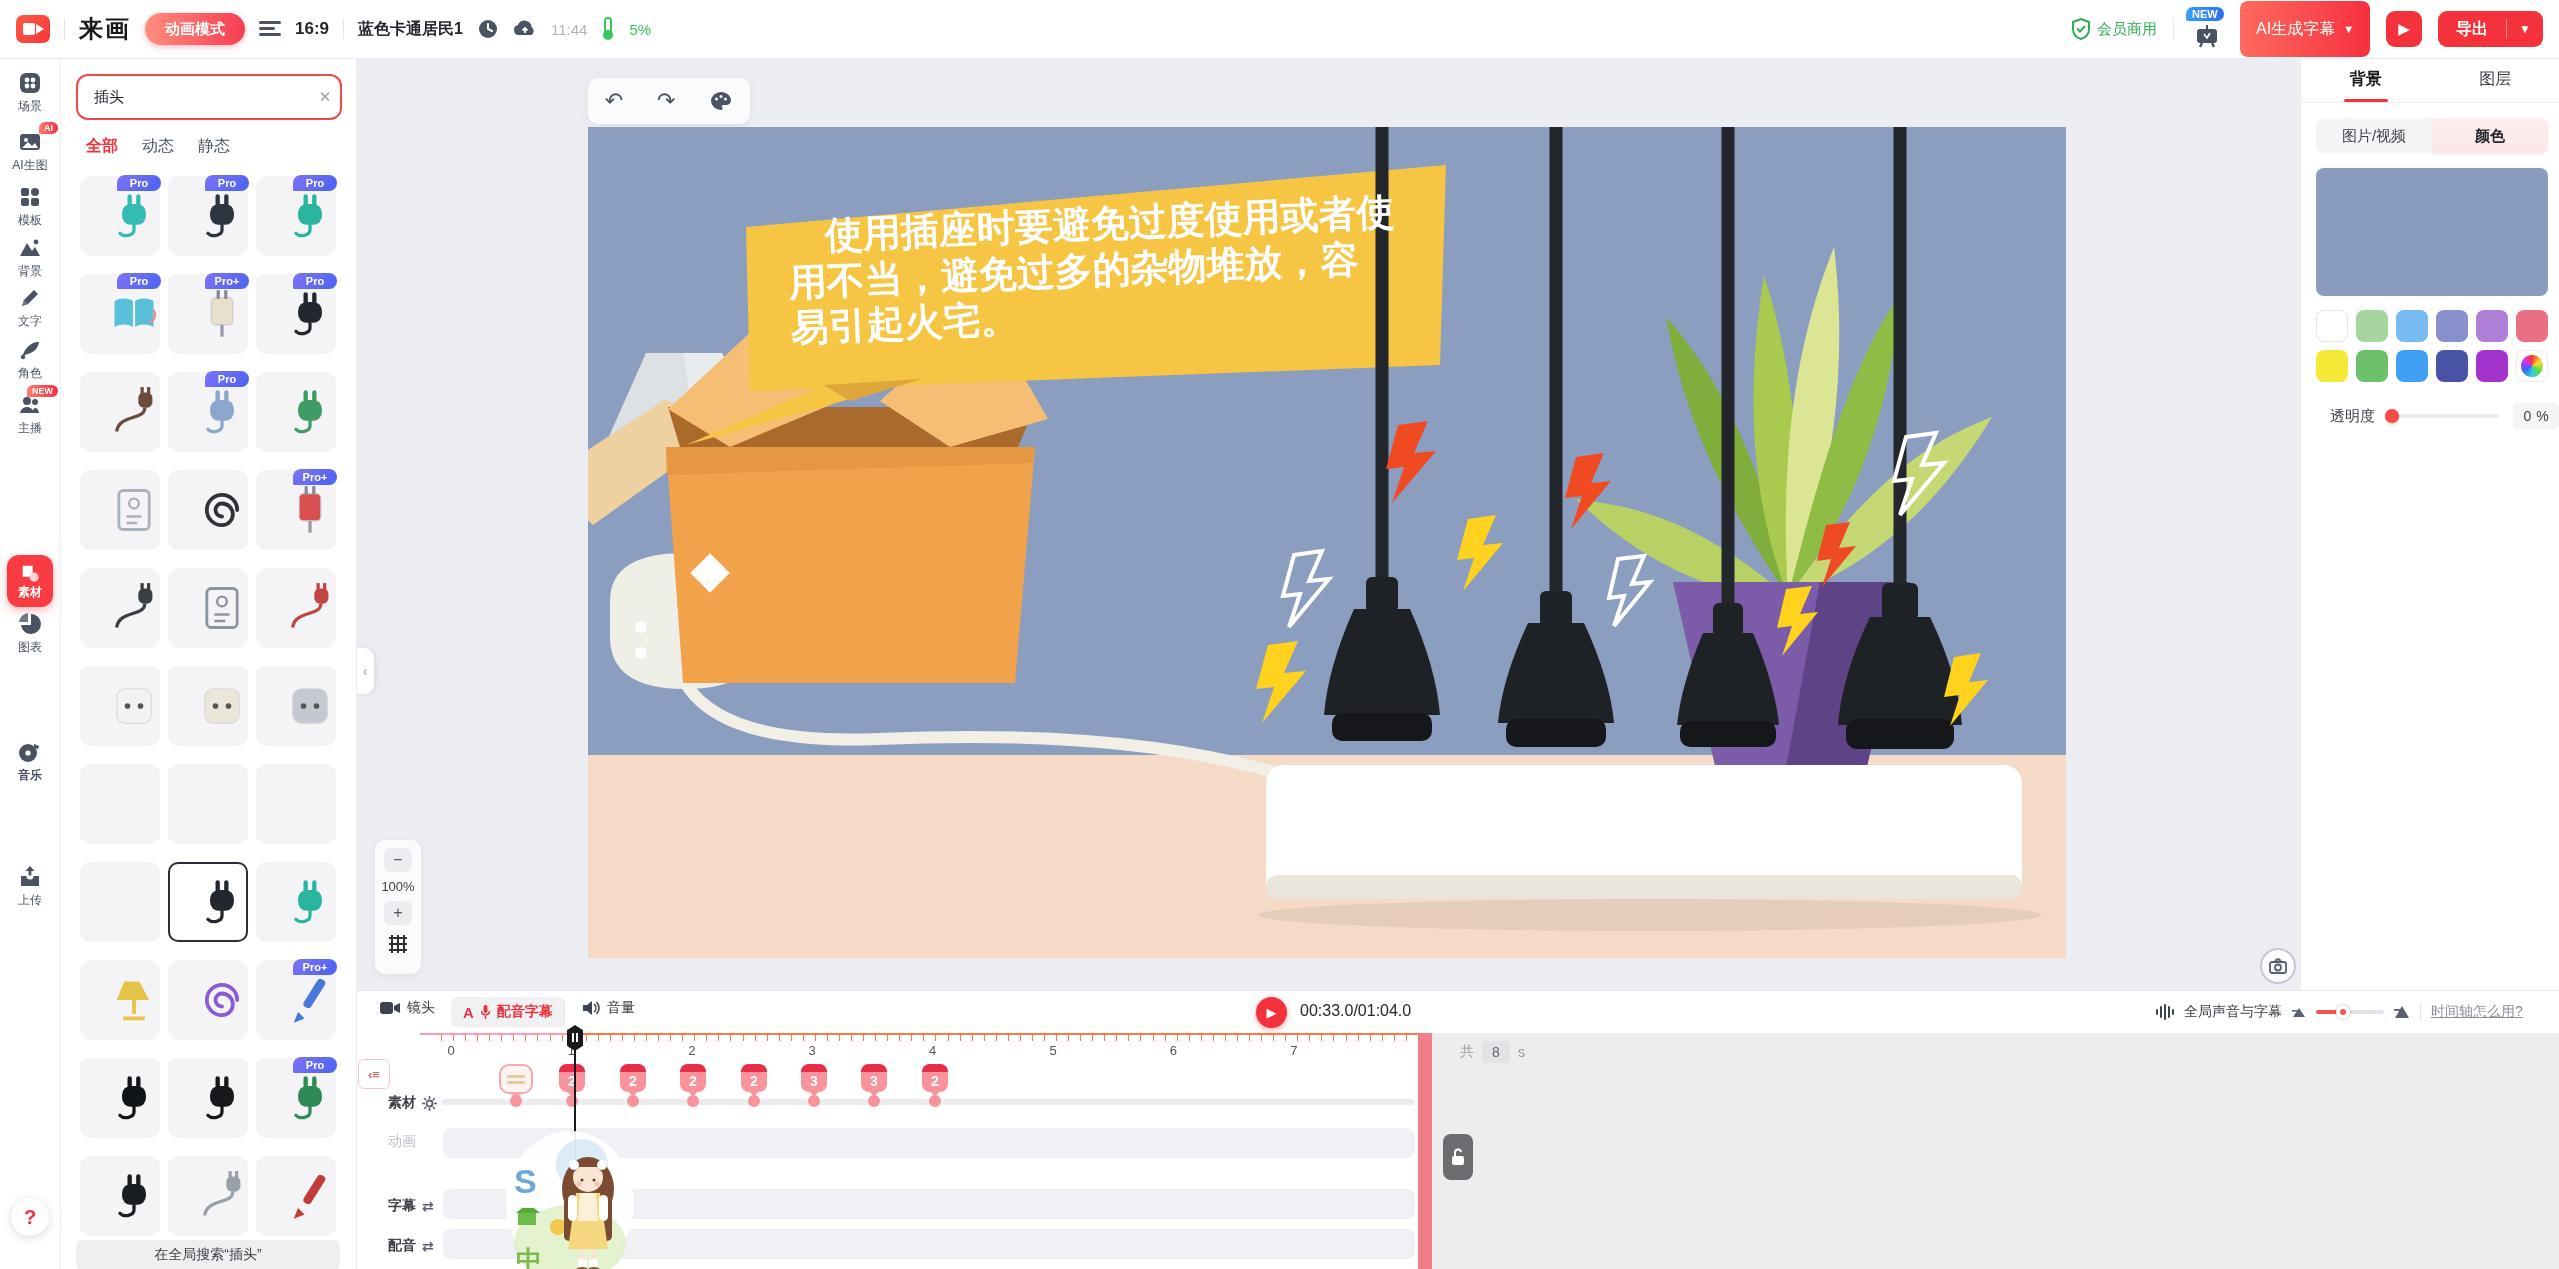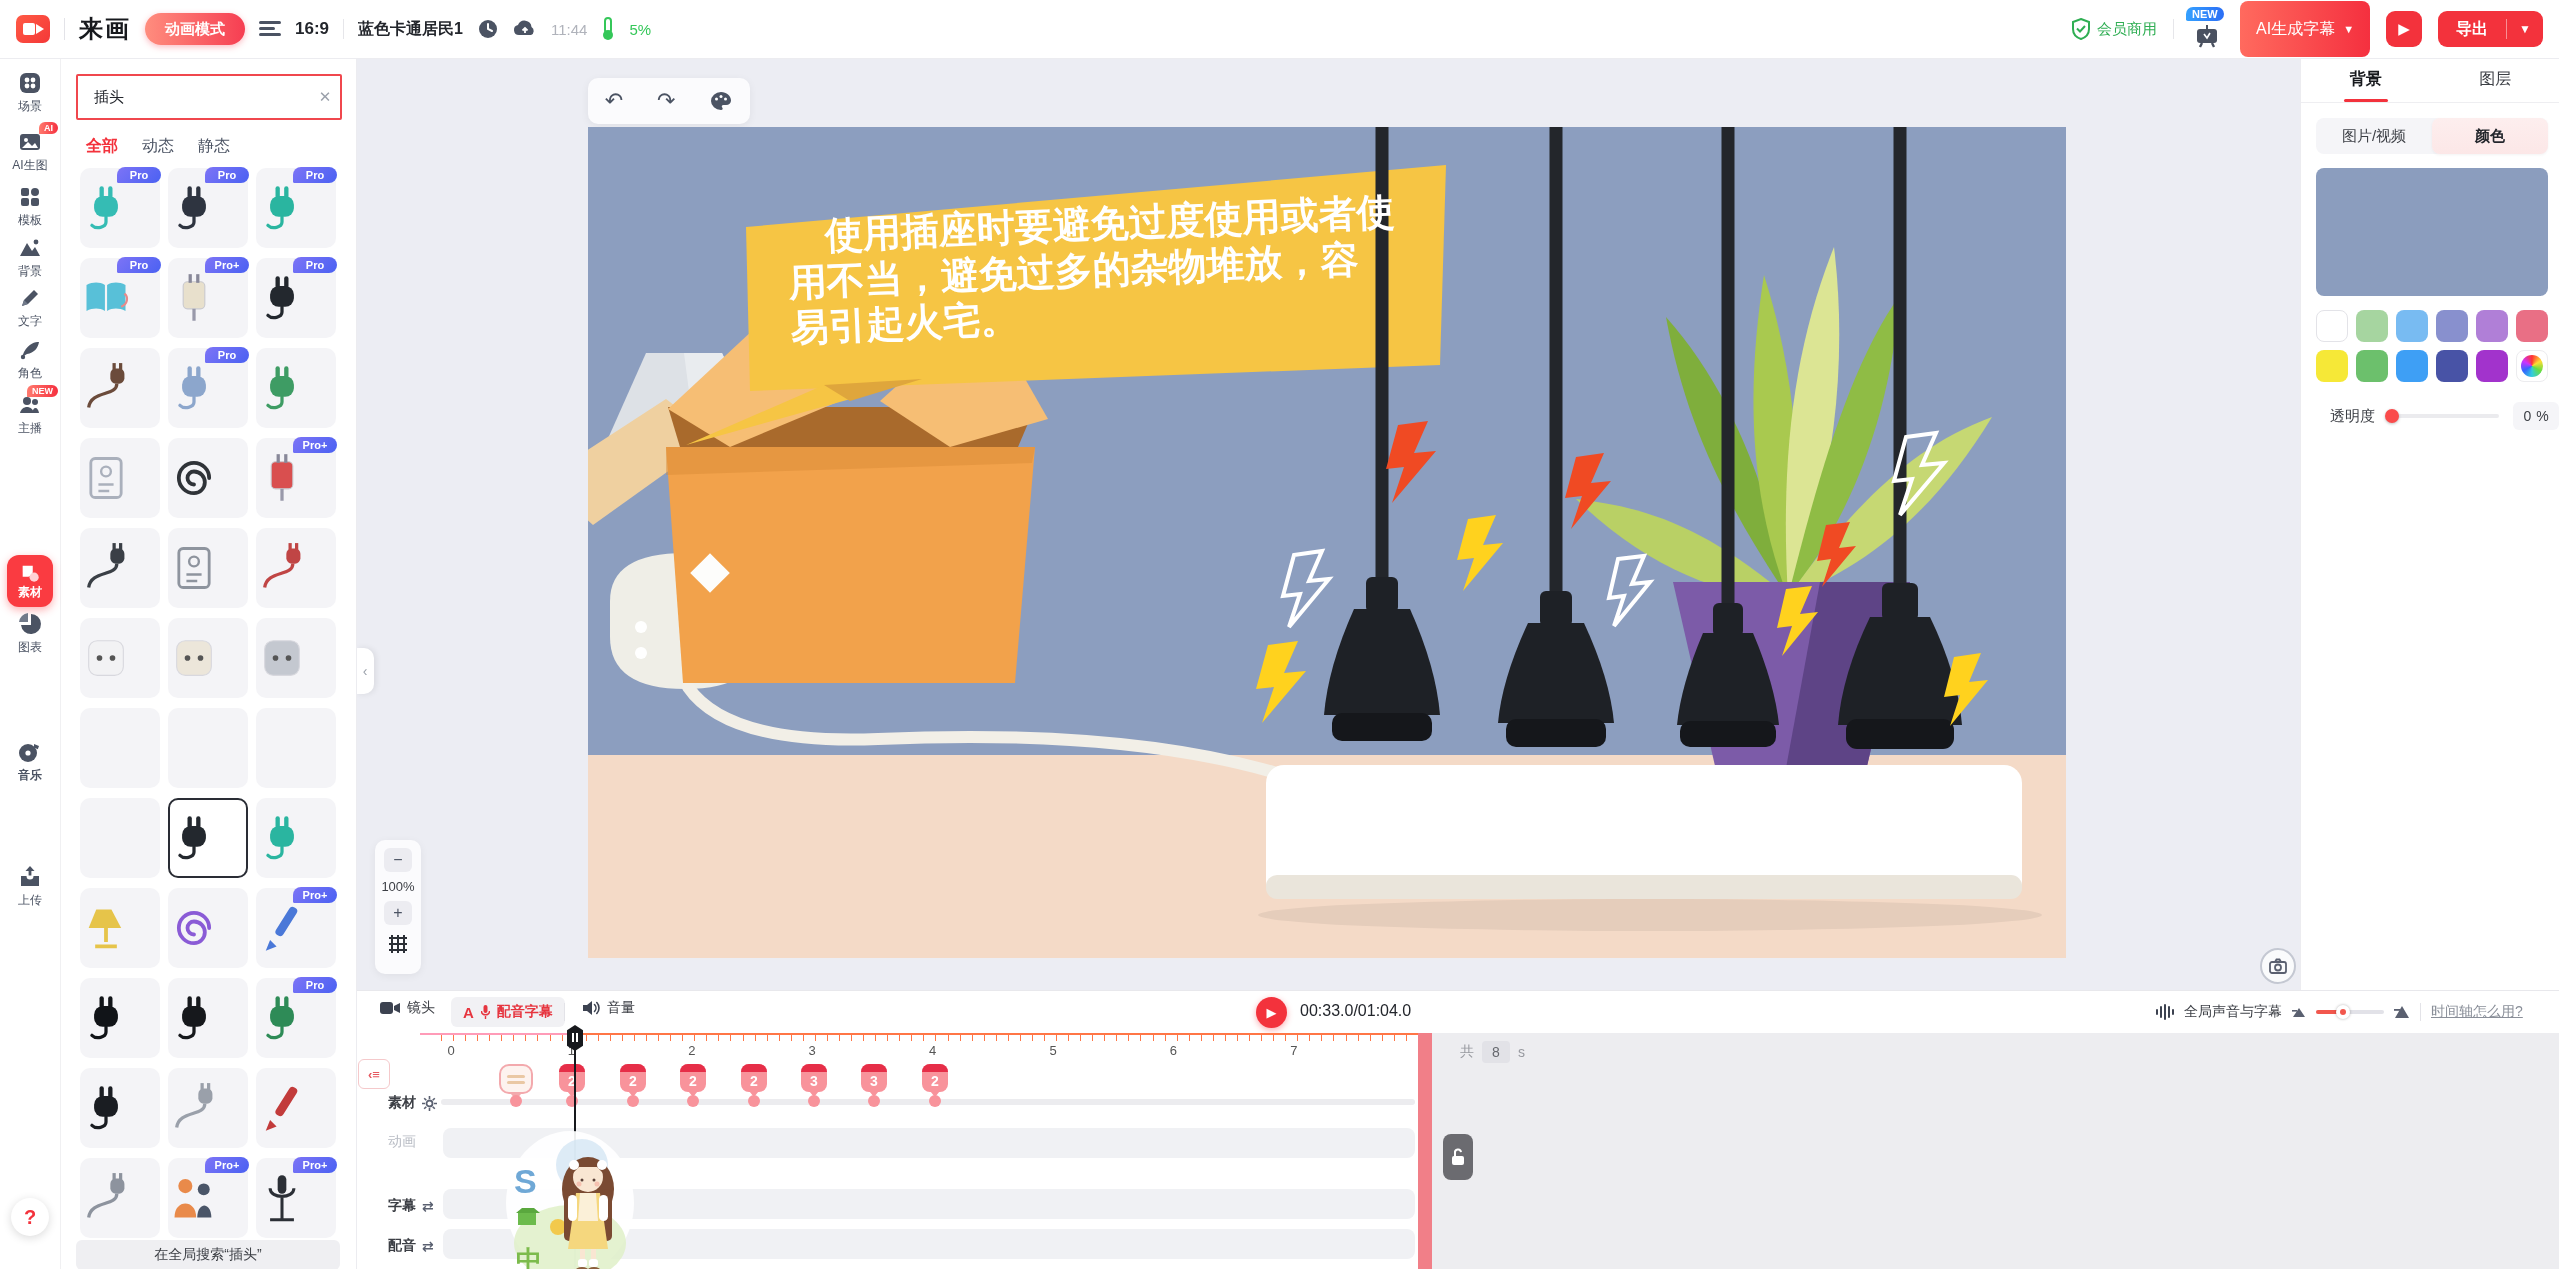--- a/index.html
+++ b/index.html
@@ -49,27 +49,27 @@
   .rail-active{position:absolute;left:7px;width:46px;height:52px;background:#fa3b41;border-radius:12px;text-align:center;
                box-shadow:0 3px 8px rgba(250,59,65,.4);}
   .rail-active .ric{width:22px;height:22px;margin:7px auto 0;}
   .rail-active .rlb{color:#fff;font-size:12px;font-weight:bold;margin-top:0;}
   .help-circ{position:absolute;left:11px;width:38px;height:38px;border-radius:50%;background:#fff;
              box-shadow:0 2px 10px rgba(0,0,0,.15);color:#f3323c;font-weight:bold;font-size:20px;
              display:flex;align-items:center;justify-content:center;}
 
   
   #asset-panel{left:60px;top:58px;width:296px;height:1211px;background:#fff;border-right:1px solid #ececf0;overflow:hidden;z-index:30;}
-  .search-box{position:absolute;left:16px;top:16px;width:262px;height:42px;border:2px solid #f0474d;border-radius:2px;background:#fff;display:flex;align-items:center;}
+  .search-box{position:absolute;left:16px;top:16px;width:262px;height:42px;border:2px solid #f0474d;border-radius:12px;background:#fff;display:flex;align-items:center;}
   .search-box input{border:none;outline:none;flex:1;margin-left:14px;font-size:15px;color:#23262c;font-family:inherit;background:transparent;}
   .search-clear{width:30px;color:#9aa0aa;font-size:15px;text-align:center;cursor:pointer;}
   .atabs{position:absolute;left:26px;top:78px;display:flex;gap:24px;font-size:16px;color:#4b5363;}
   .atab.on{color:#f3323c;font-weight:bold;}
   #tile-grid{position:absolute;left:20px;top:110px;width:256px;display:grid;grid-template-columns:repeat(3,80px);gap:10px 8px;}
-  .tile{position:relative;width:80px;height:80px;background:#f4f4f7;border-radius:10px;display:flex;align-items:center;justify-content:flex-start;cursor:pointer;}
+  .tile{position:relative;width:80px;height:80px;background:#f4f4f7;border-radius:10px;display:flex;align-items:center;justify-content:flex-end;cursor:pointer;margin-top:8px;}
   .tile.selected{background:#fff;outline:2px solid #2a2d35;outline-offset:-2px;}
   .tile svg{width:52px;height:52px;}
   .pro{position:absolute;top:-1px;right:-1px;min-width:30px;text-align:center;background:linear-gradient(135deg,#7d74f6,#4a61f2);
        color:#fff;font-size:11px;font-weight:bold;padding:2px 7px;border-radius:10px 10px 10px 2px;}
   .gsearch{position:absolute;left:16px;top:1182px;width:264px;height:30px;background:#efeff2;border-radius:6px;
            font-size:14px;color:#3c3f45;display:flex;align-items:center;justify-content:center;z-index:5;}
 
   
   #canvas-area{left:356px;top:58px;width:1944px;height:932px;background:#ecedf3;z-index:10;}
   .collapse-tab{position:absolute;left:0;top:590px;width:18px;height:46px;background:#fff;border-radius:0 10px 10px 0;

